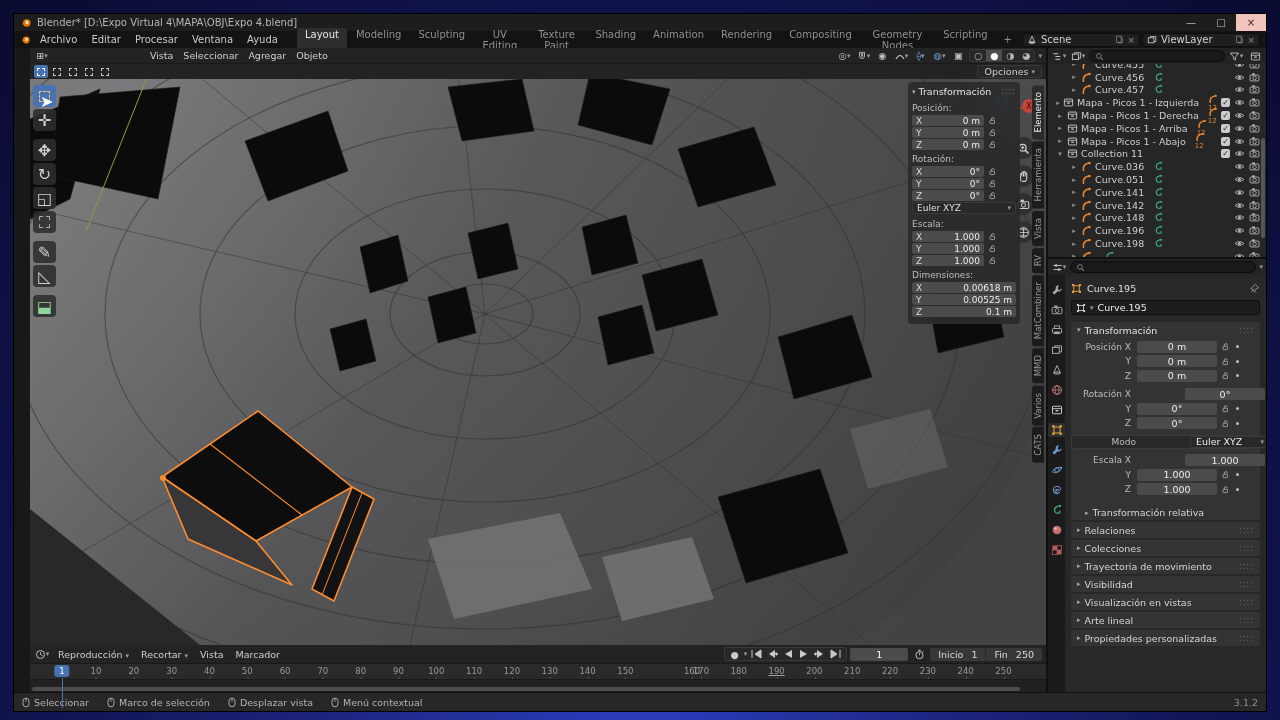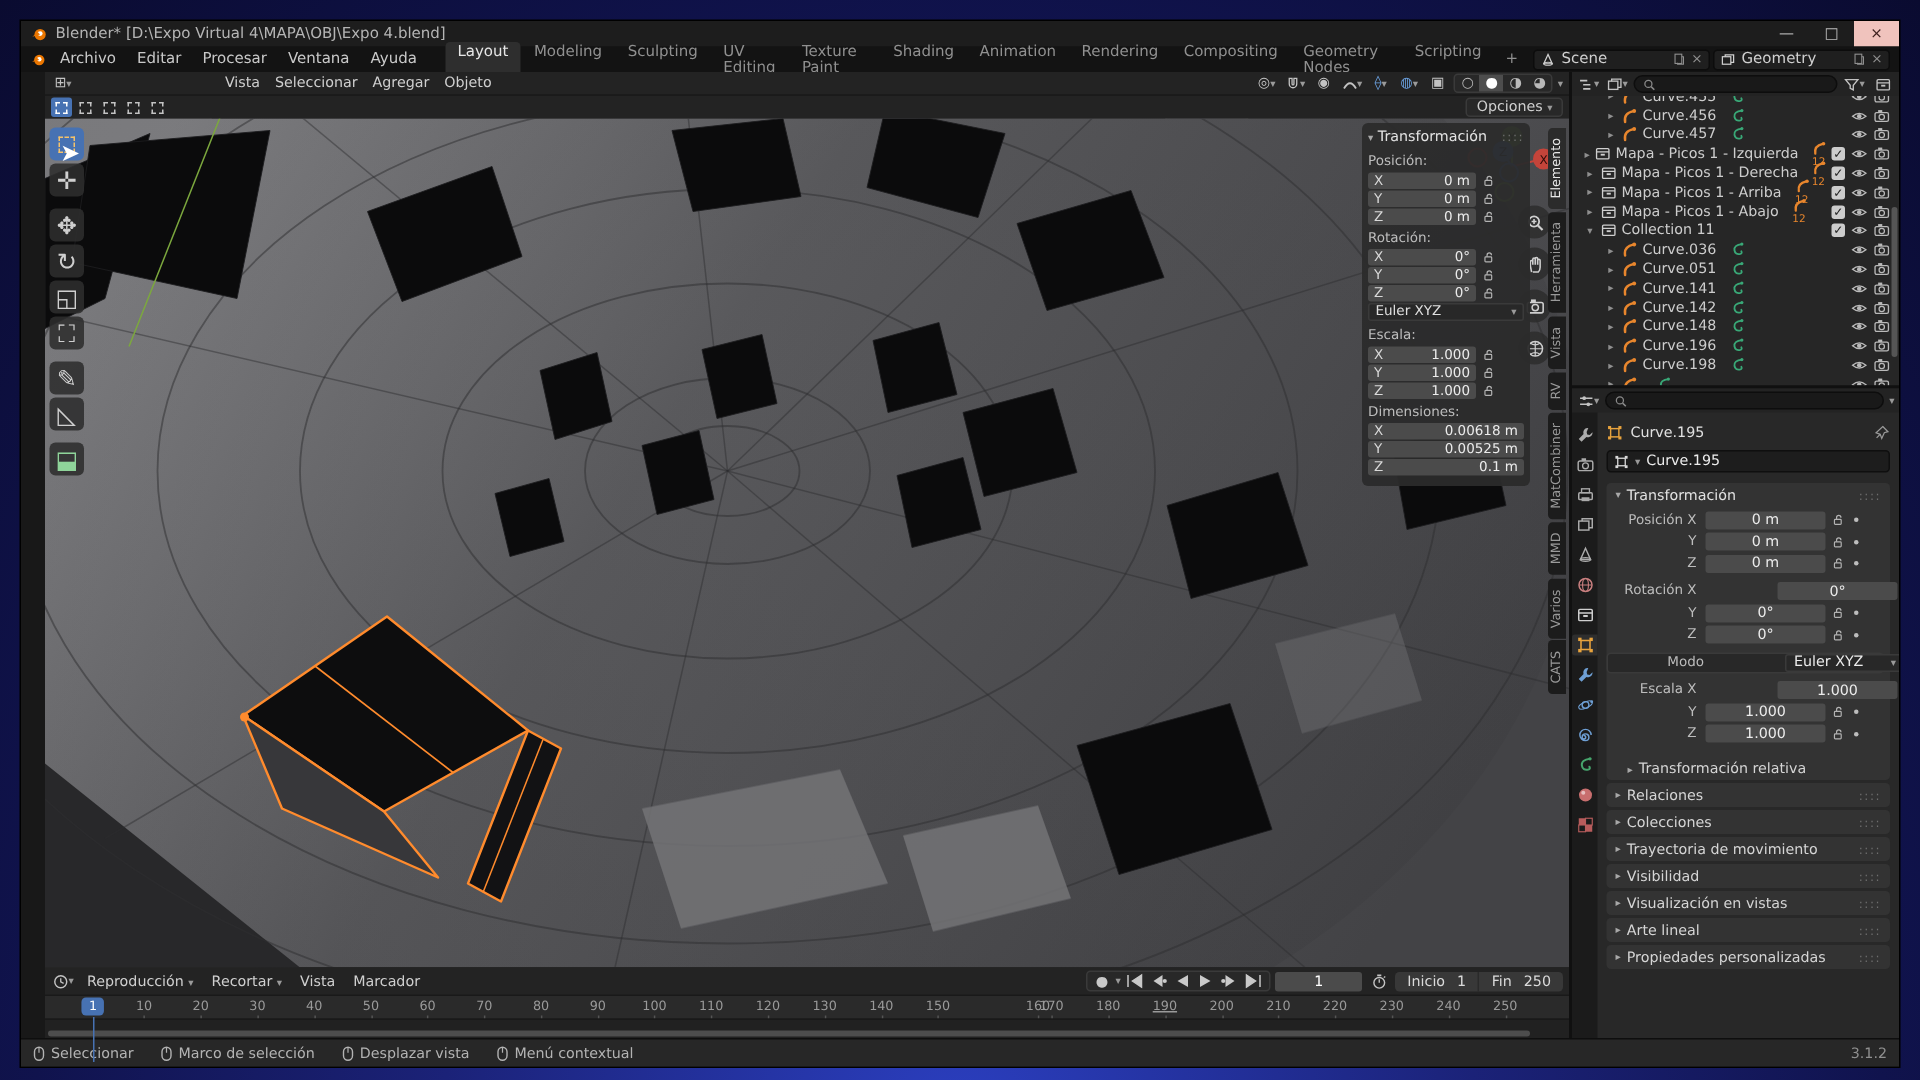--- a/index.html
+++ b/index.html
@@ -9,21 +9,21 @@
   .bwin{position:absolute;left:14px;top:14px;width:1252px;height:697px;background:#161616;box-shadow:0 0 0 1px #000;}
   
   .titlebar{position:absolute;left:0;top:0;right:0;height:17px;background:#1d1d1d;display:flex;align-items:center;padding-left:6px;color:#b5b5b5;font-size:10px;}
   .titlebar .ttl{margin-left:5px;white-space:nowrap;}
   .winbtns{margin-left:auto;display:flex;height:17px;}
   .winbtn{width:30px;height:17px;display:flex;align-items:center;justify-content:center;color:#bdbdbd;font-size:10px;cursor:default;}
   .winbtn.close{background:#f0c3bd;color:#3c1f1d;}
   
   .menubar{position:absolute;left:0;top:17px;right:0;height:17px;background:#131313;display:flex;align-items:center;font-size:10px;color:#c9c9c9;padding:0 6px;gap:2px;}
   .menuitem{padding:1px 7px;border-radius:3px;}
-  .wstabs{display:flex;margin-left:10px;gap:1px;}
+  .wstabs{display:flex;margin-left:10px;gap:1px;text-align:center;}
   .wstab{padding:1px 8px;color:#909090;border-radius:3px 3px 0 0;}
   .wstab.active{background:#2e2e2e;color:#e6e6e6;}
   .wsadd{padding:1px 6px;color:#909090;}
   .idfield{display:flex;align-items:center;gap:4px;background:#1f1f1f;border:1px solid #0c0c0c;border-radius:3px;height:14px;padding:0 4px;color:#d0d0d0;min-width:118px;}
   .idfield .mini{color:#8f8f8f;font-size:9px;}
   
   .main{position:absolute;left:0;top:34px;right:0;height:644px;background:#101010;}
   .leftcol{position:absolute;left:0;top:0;width:1032px;height:644px;}
   .lstrip{position:absolute;left:0;top:0;width:16px;height:644px;background:#181818;}
   .rightcol{position:absolute;left:1034px;top:0;width:218px;height:644px;}
@@ -343,21 +343,21 @@
         <svg class="ic" width="9" height="9">
               <use href="#i-page"></use>
             </svg>
         <span>×</span>
       </span>
     </div>
     <div class="idfield">
       <svg class="ic" width="10" height="10">
             <use href="#i-layers"></use>
           </svg>
-      <span>Geometry</span>
+      <span>ViewLayer</span>
       <span class="mini" style="margin-left:auto;display:flex;gap:3px;align-items:center">
         <svg class="ic" width="9" height="9">
               <use href="#i-page"></use>
             </svg>
         <span>×</span>
       </span>
     </div>
   </div>
 
   <div class="main">

